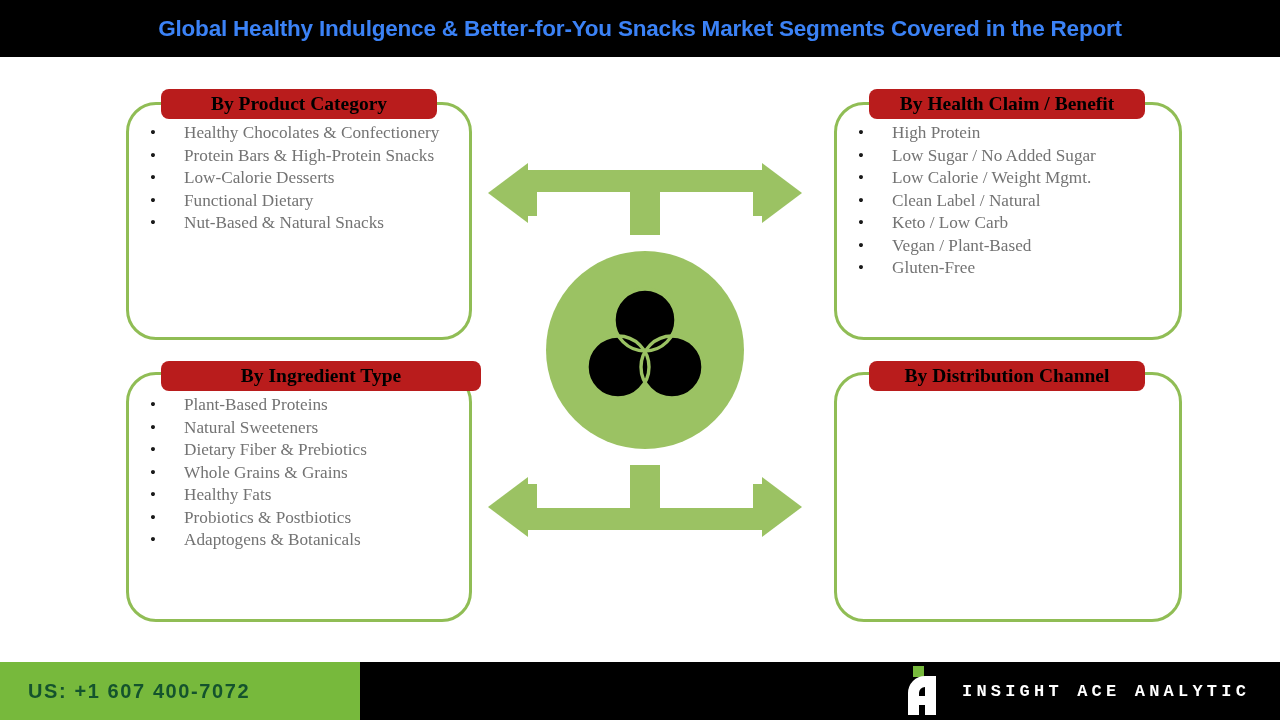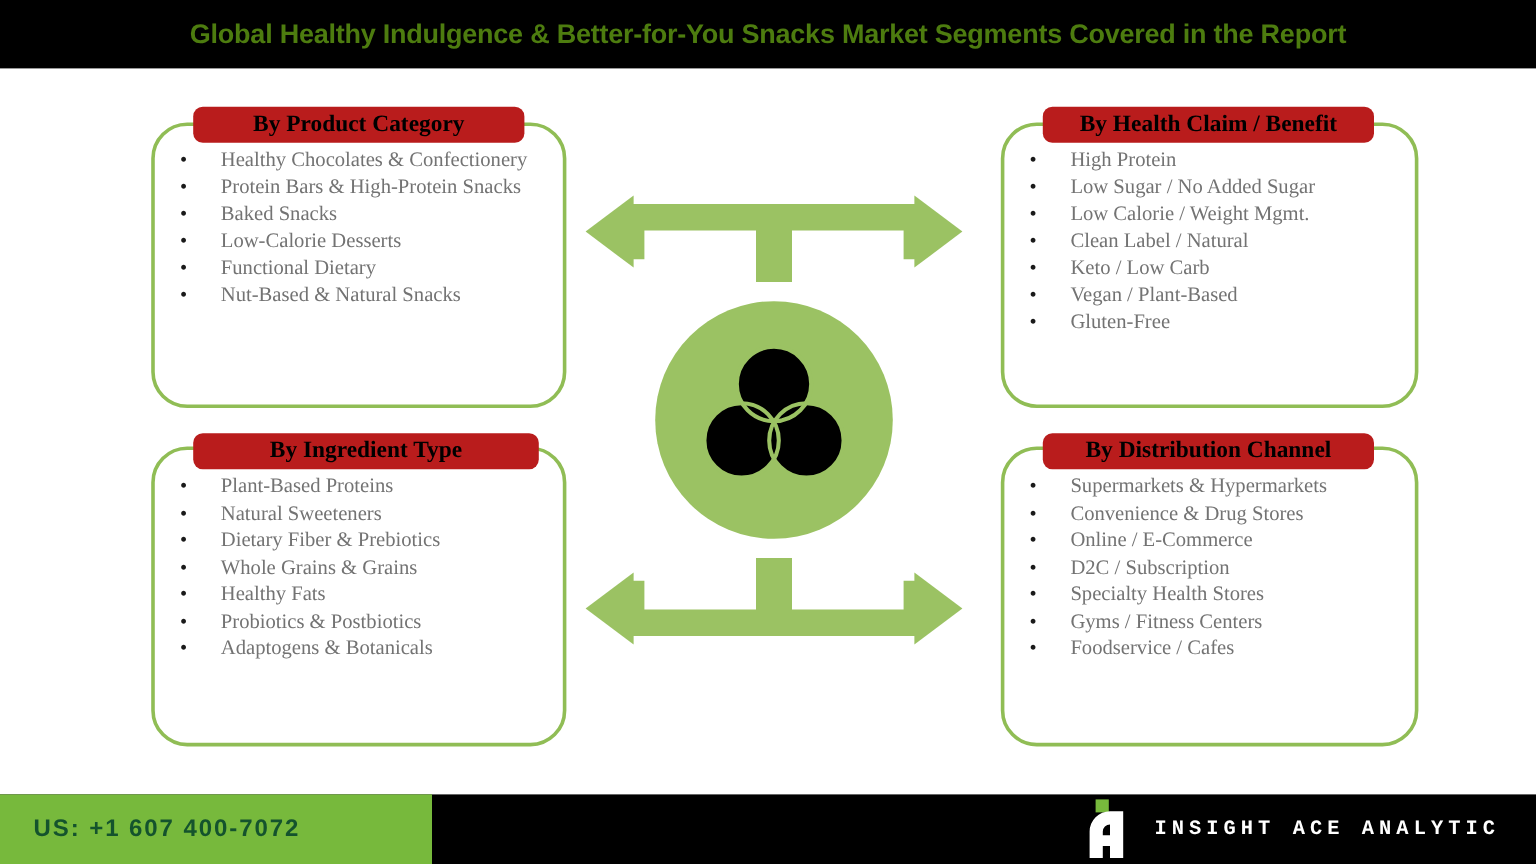--- a/index.html
+++ b/index.html
@@ -25,21 +25,21 @@
     width: 1280px; height: 57px;
     background: #000000;
   }
   .header-title {
     position: absolute;
     left: 0; top: 0;
     width: 1280px; height: 57px;
     display: flex;
     align-items: center;
     justify-content: center;
-    color: #4d7c0f;
+    color: #3b82f6;
     font-family: "Liberation Sans", sans-serif;
     font-weight: bold;
     font-size: 22.5px;
     letter-spacing: -0.2px;
     white-space: nowrap;
   }
 
   
   .card {
     position: absolute;
@@ -61,21 +61,21 @@
     align-items: center;
     justify-content: center;
     color: #000000;
     font-family: "Liberation Serif", serif;
     font-weight: bold;
     font-size: 19.5px;
     white-space: nowrap;
     z-index: 4;
   }
   .pill-tl { left: 161px; top: 89px;  width: 276px; }
-  .pill-bl { left: 161px; top: 361px; width: 288px; }
+  .pill-bl { left: 161px; top: 361px; width: 320px; }
   .pill-tr { left: 869px; top: 89px;  width: 276px; }
   .pill-br { left: 869px; top: 361px; width: 276px; }
 
   .bullets {
     position: absolute;
     z-index: 3;
     list-style: none;
   }
   .bl-tl { left: 145px; top: 122px;  width: 315px; }
   .bl-bl { left: 145px; top: 394px;  width: 315px; }
@@ -158,21 +158,20 @@
 <div id="slide">
 
   <div class="header-bar"></div>
   <div class="header-title">Global Healthy Indulgence &amp; Better-for-You Snacks Market Segments Covered in the Report</div>
 
   <div class="card card-tl"></div>
   <div class="pill pill-tl">By Product Category</div>
   <ul class="bullets bl-tl">
     <li>Healthy Chocolates &amp; Confectionery</li>
     <li>Protein Bars &amp; High-Protein Snacks</li>
-    <li>Baked Snacks</li>
     <li>Low-Calorie Desserts</li>
     <li>Functional Dietary</li>
     <li>Nut-Based &amp; Natural Snacks</li>
   </ul>
 
   <div class="card card-tr"></div>
   <div class="pill pill-tr">By Health Claim / Benefit</div>
   <ul class="bullets bl-tr">
     <li>High Protein</li>
     <li>Low Sugar / No Added Sugar</li>
@@ -190,29 +189,20 @@
     <li>Natural Sweeteners</li>
     <li>Dietary Fiber &amp; Prebiotics</li>
     <li>Whole Grains &amp; Grains</li>
     <li>Healthy Fats</li>
     <li>Probiotics &amp; Postbiotics</li>
     <li>Adaptogens &amp; Botanicals</li>
   </ul>
 
   <div class="card card-br"></div>
   <div class="pill pill-br">By Distribution Channel</div>
-  <ul class="bullets bl-br">
-    <li>Supermarkets &amp; Hypermarkets</li>
-    <li>Convenience &amp; Drug Stores</li>
-    <li>Online / E-Commerce</li>
-    <li>D2C / Subscription</li>
-    <li>Specialty Health Stores</li>
-    <li>Gyms / Fitness Centers</li>
-    <li>Foodservice / Cafes</li>
-  </ul>
 
   <div class="center-graphic">
     <svg width="330" height="380" viewBox="0 0 330 380" xmlns="http://www.w3.org/2000/svg">
 
       <g>
         <path fill="#9bc263" d="M 45,10 L 45,56 L 57,56 L 57,32
                  L 150,32 L 150,75 L 180,75 L 180,32
                  L 273,32 L 273,56 L 285,56 L 285,10 Z"></path>
         <path fill="#9bc263" d="M 48,3 L 48,63 L 8,33 Z"></path>
         <path fill="#9bc263" d="M 282,3 L 282,63 L 322,33 Z"></path>

